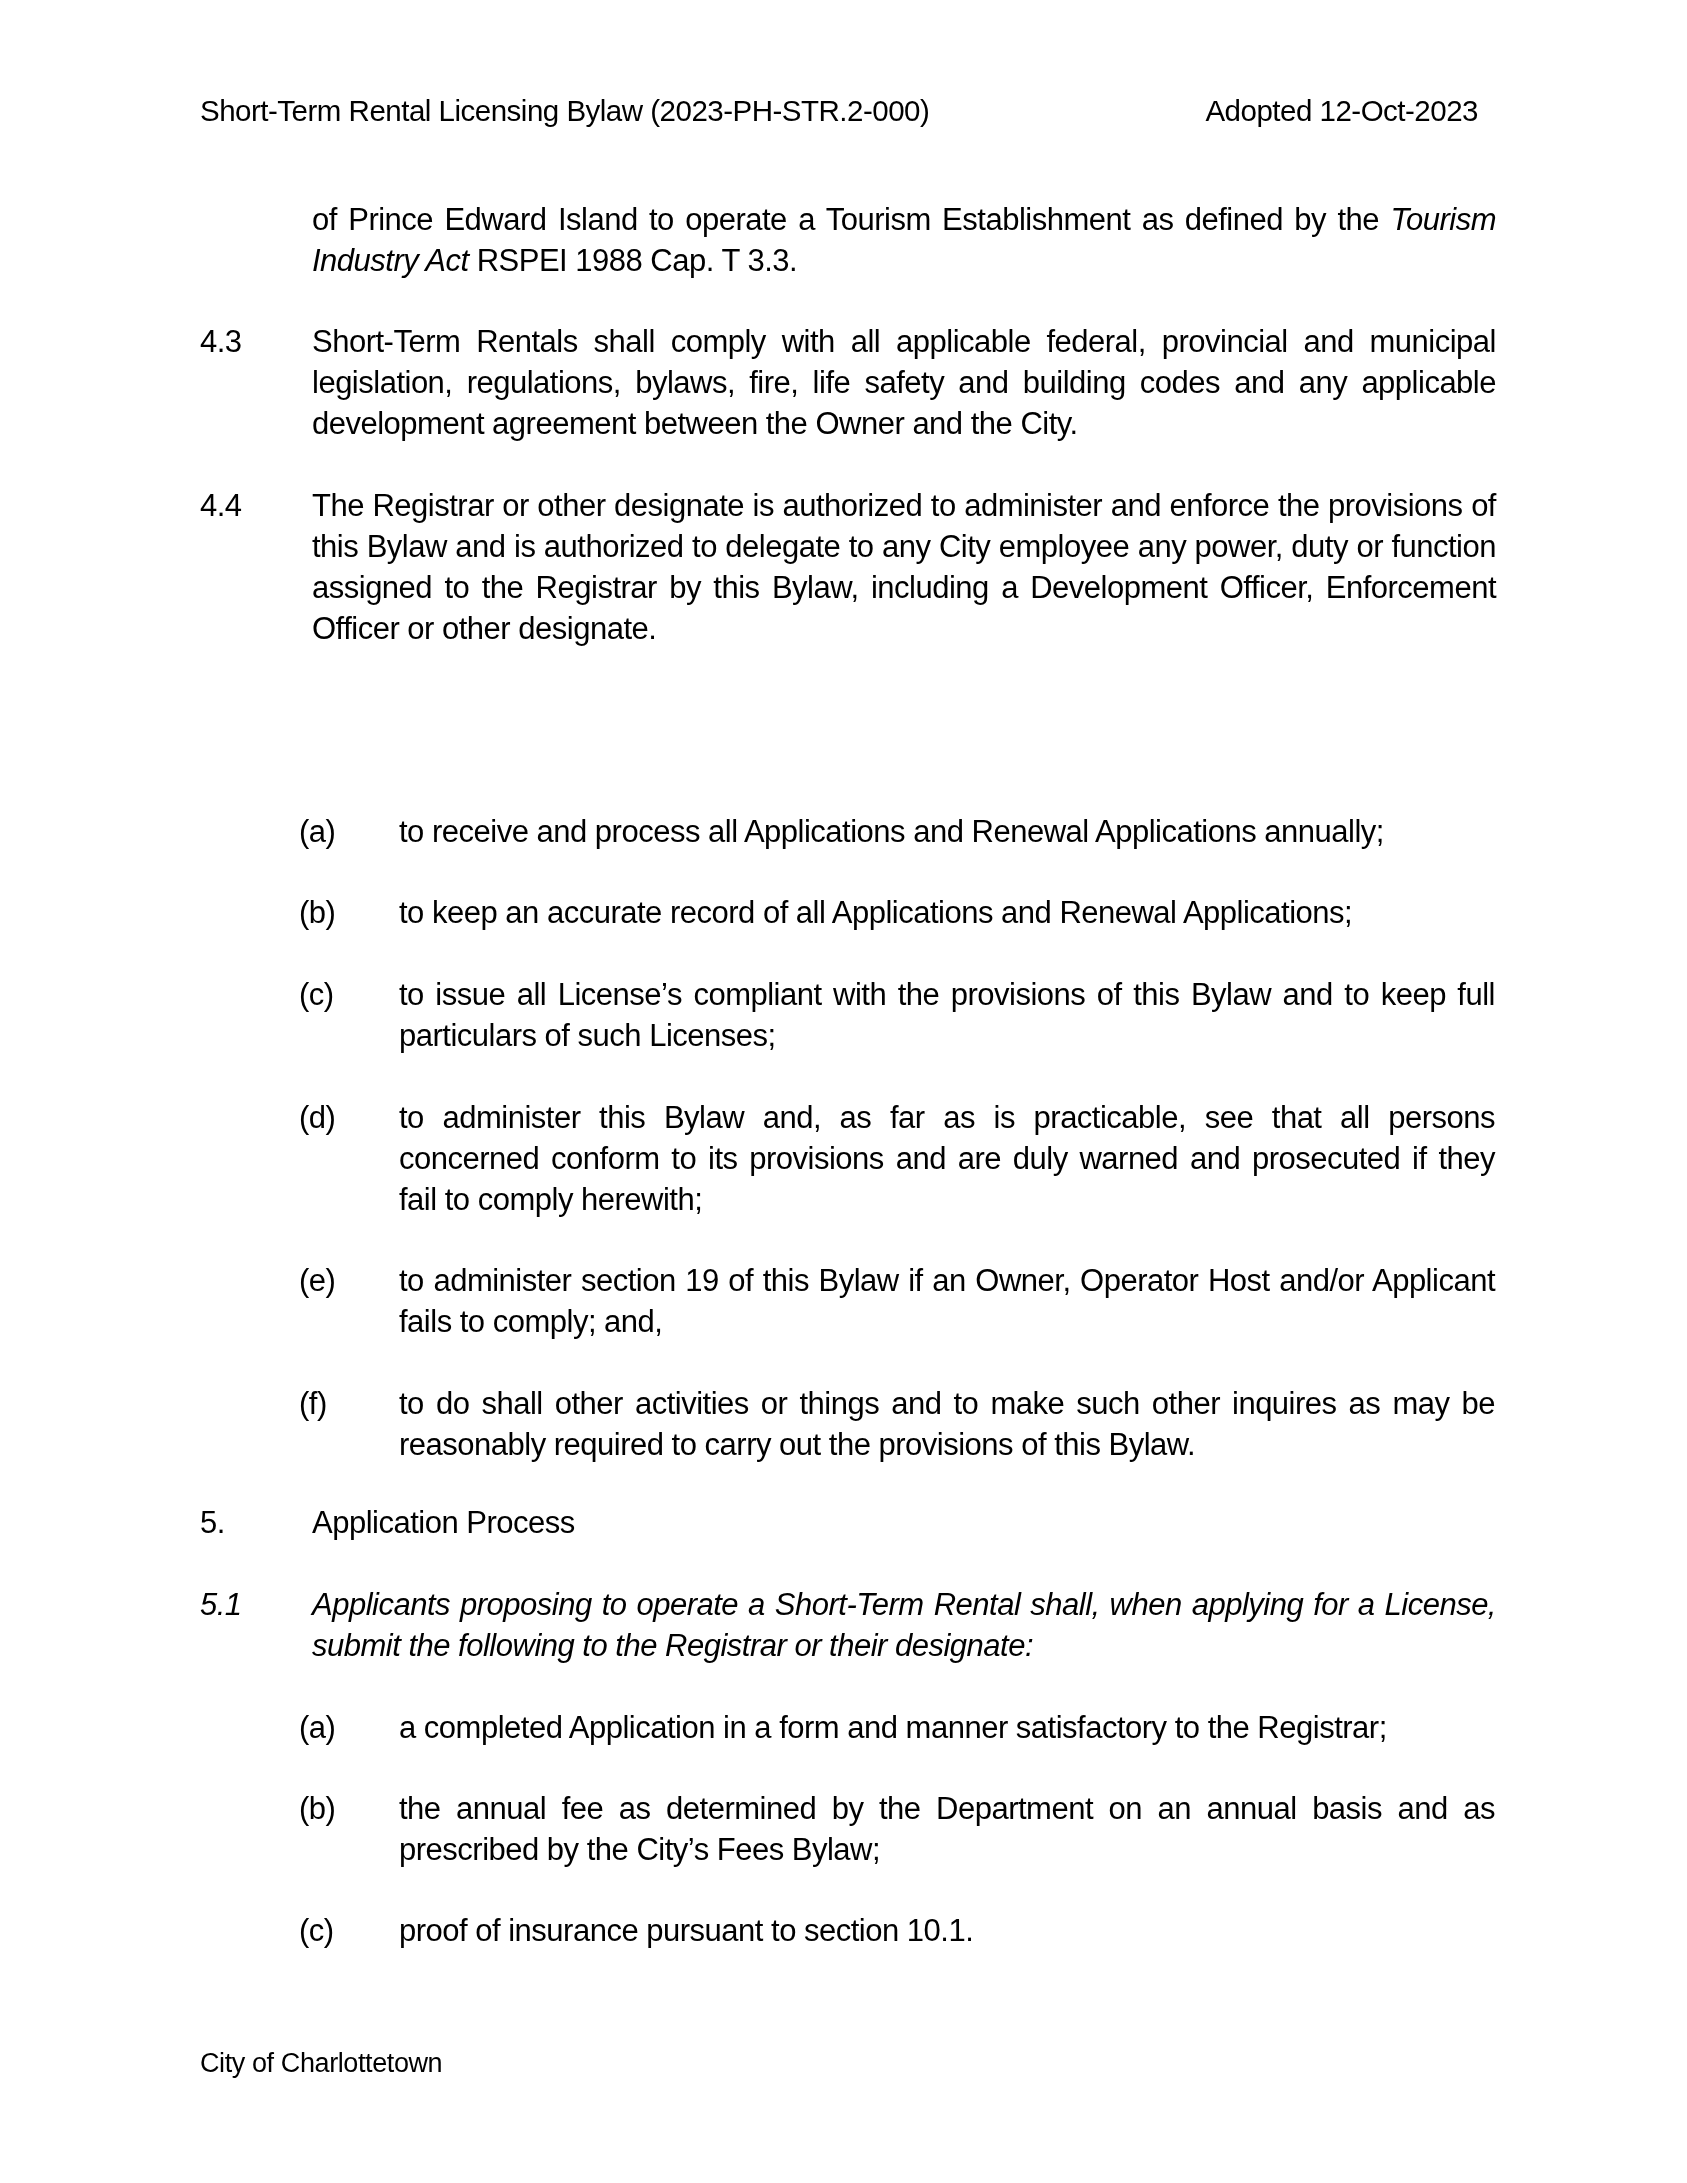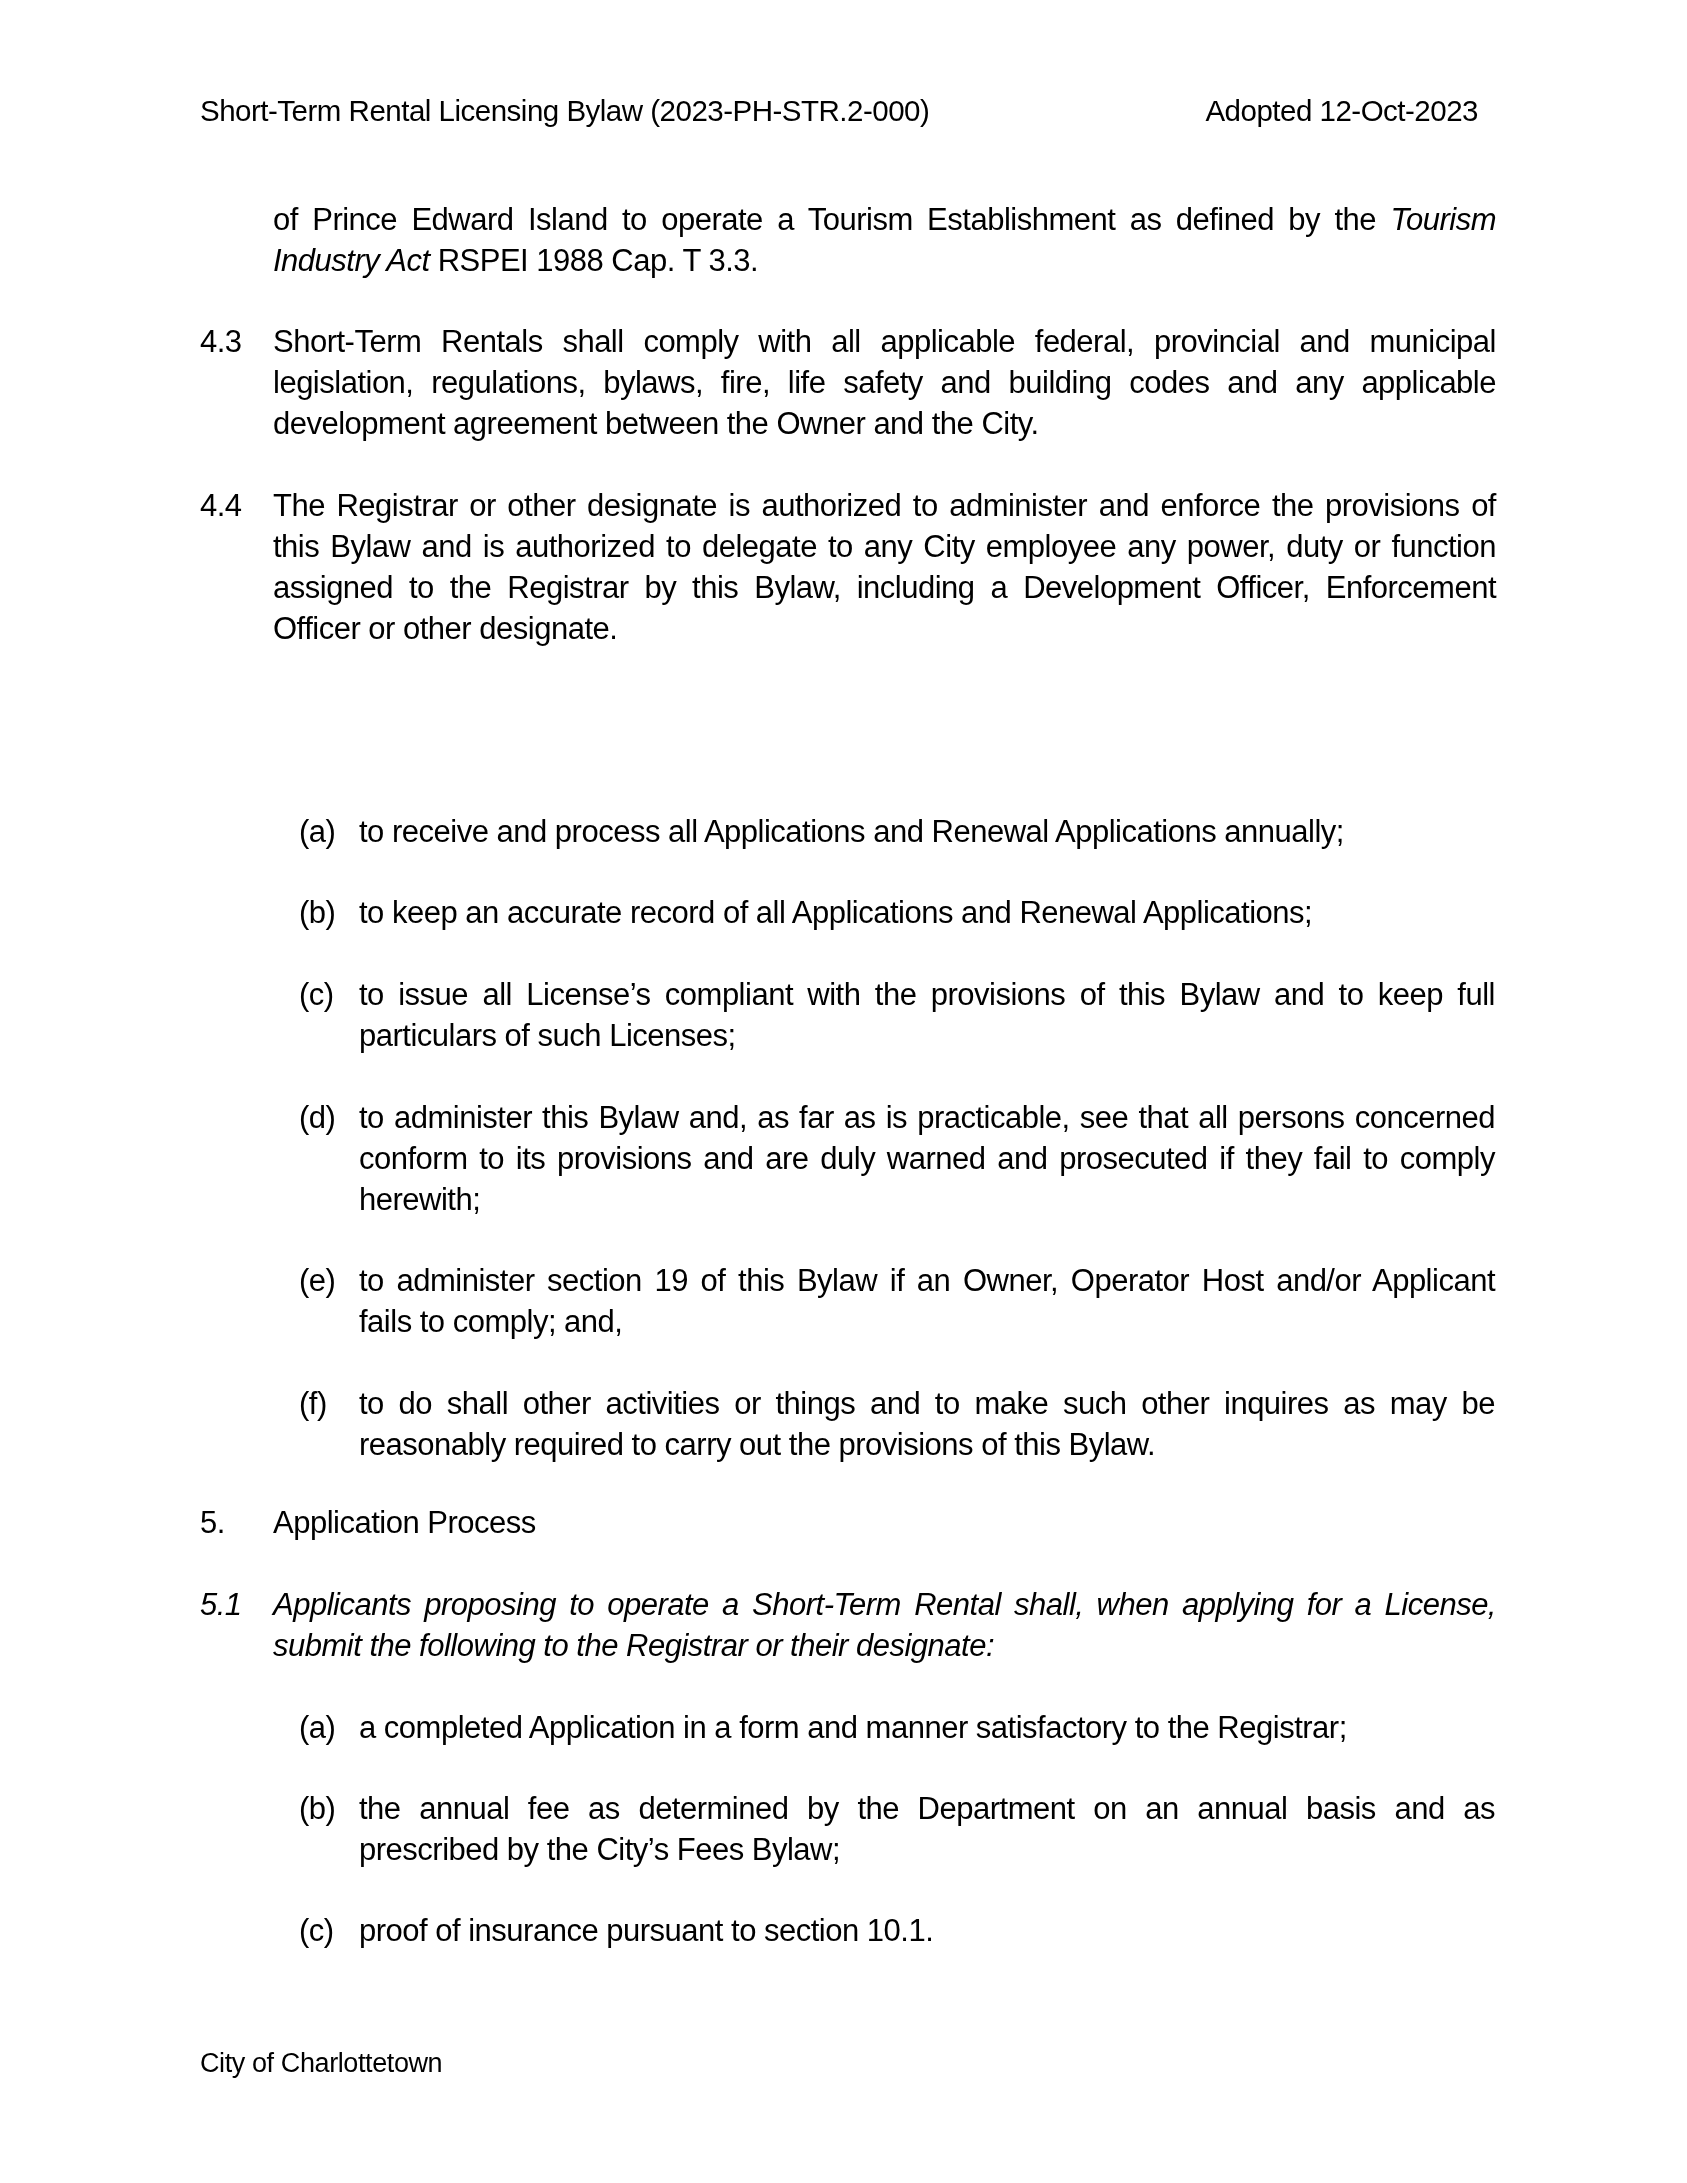--- a/index.html
+++ b/index.html
@@ -40,39 +40,39 @@
       font-size: 31px;
       line-height: 41px;
       letter-spacing: -0.5px;
     }
     .block .num {
       position: absolute;
       left: 0;
       top: 0;
     }
     .block .text {
-      margin-left: 73px;
+      margin-left: 112px;
       text-align: justify;
       text-align-last: left;
     }
     .sub {
       position: absolute;
       left: 299px;
       width: 1196px;
       font-size: 31px;
       line-height: 41px;
       letter-spacing: -0.5px;
     }
     .sub .label {
       position: absolute;
       left: 0;
       top: 0;
     }
     .sub .text {
-      margin-left: 60px;
+      margin-left: 100px;
       text-align: justify;
       text-align-last: left;
     }
     .heading .text { text-align: left; }
     em { font-style: italic; }
 
     .footer {
       position: absolute;
       left: 200px;
       top: 2048px;

